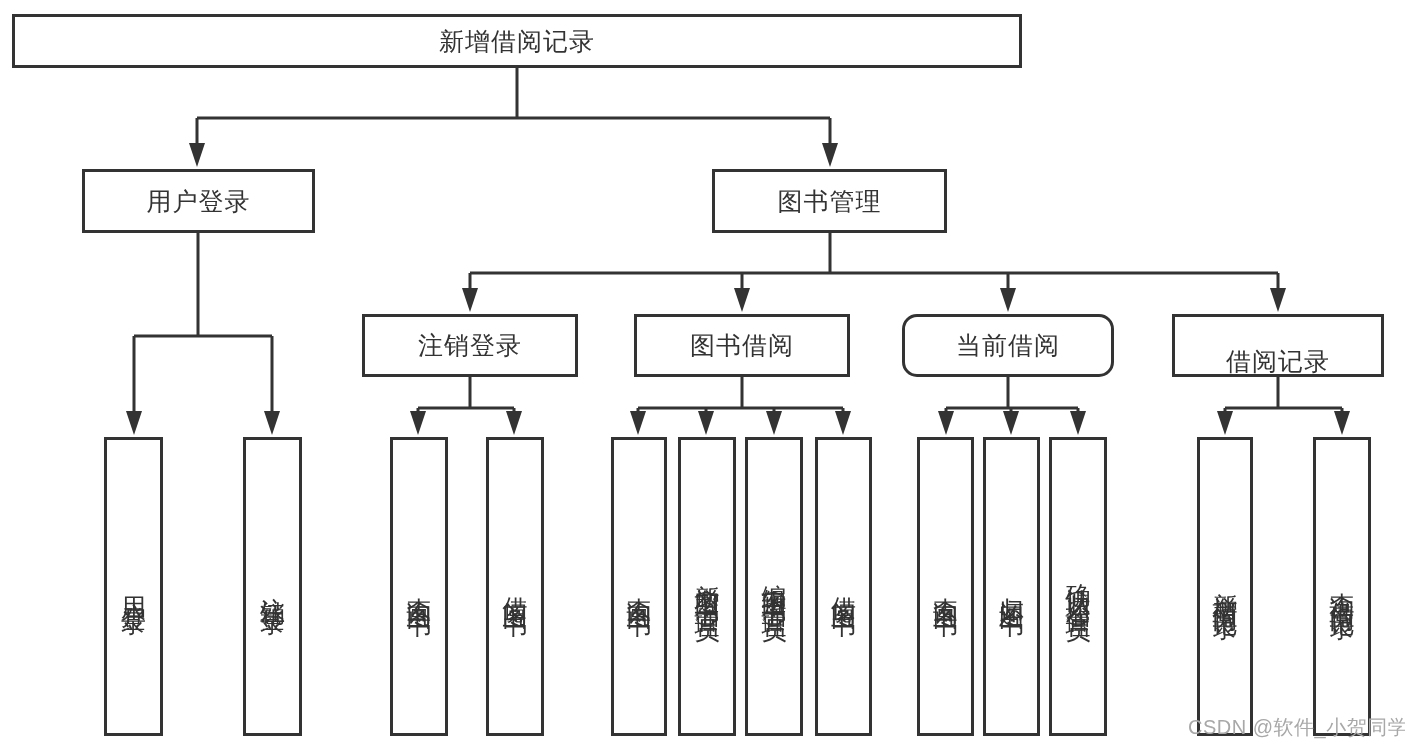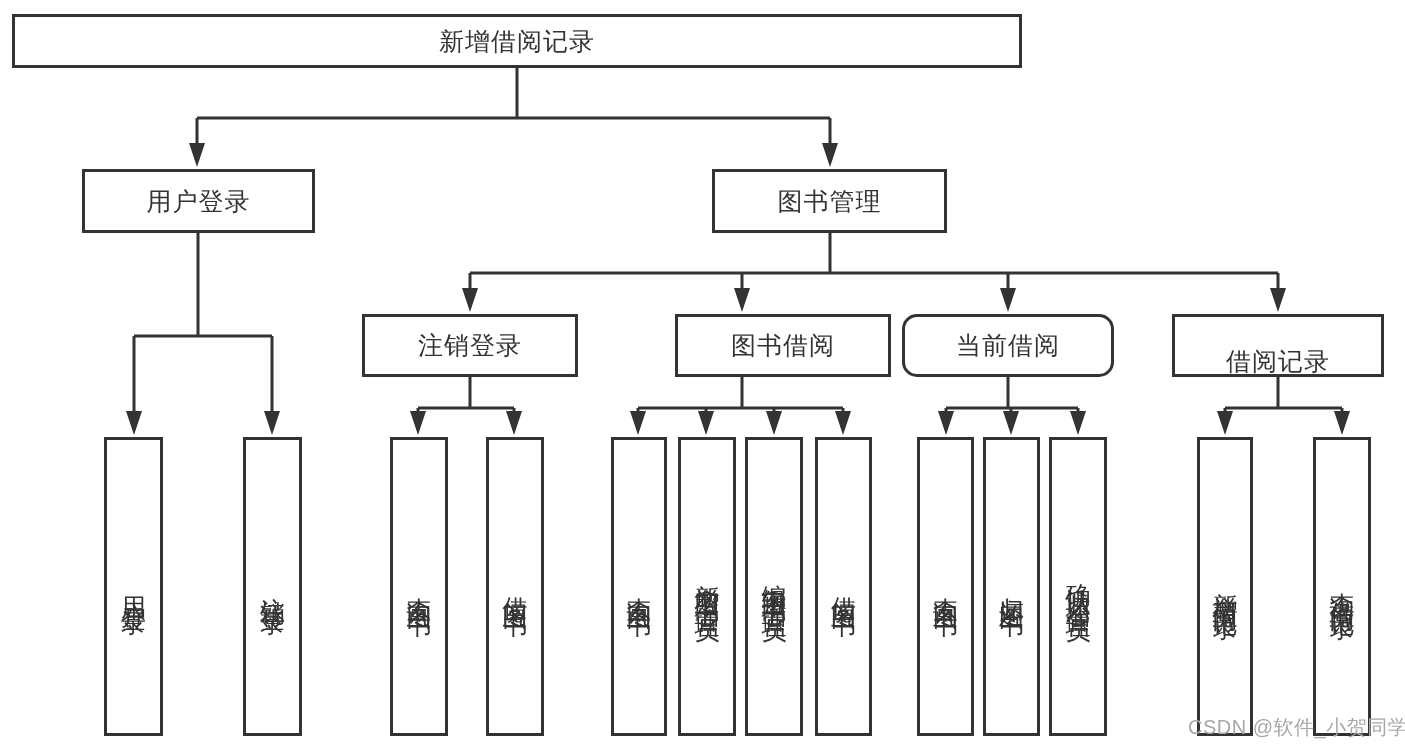--- a/index.html
+++ b/index.html
@@ -75,21 +75,21 @@
   <div class="box" style="left:82px; top:169px; width:233px; height:64px;">
     <span class="hlabel">用户登录</span>
   </div>
   <div class="box" style="left:712px; top:169px; width:235px; height:64px;">
     <span class="hlabel">图书管理</span>
   </div>
 
   <div class="box" style="left:362px; top:314px; width:216px; height:63px;">
     <span class="hlabel">注销登录</span>
   </div>
-  <div class="box" style="left:634px; top:314px; width:216px; height:63px;margin-left:41px;">
+  <div class="box" style="left:634px; top:314px; width:216px; height:63px;">
     <span class="hlabel">图书借阅</span>
   </div>
   <div class="box" style="left:902px; top:314px; width:212px; height:63px;border-radius:15px;">
     <span class="hlabel">当前借阅</span>
   </div>
   <div class="box" style="left:1172px; top:314px; width:212px; height:63px;align-items:flex-end;">
     <span class="hlabel">借阅记录</span>
   </div>
 
   <div class="box leaf" style="left:104px; top:437px; width:59px; height:299px;">

